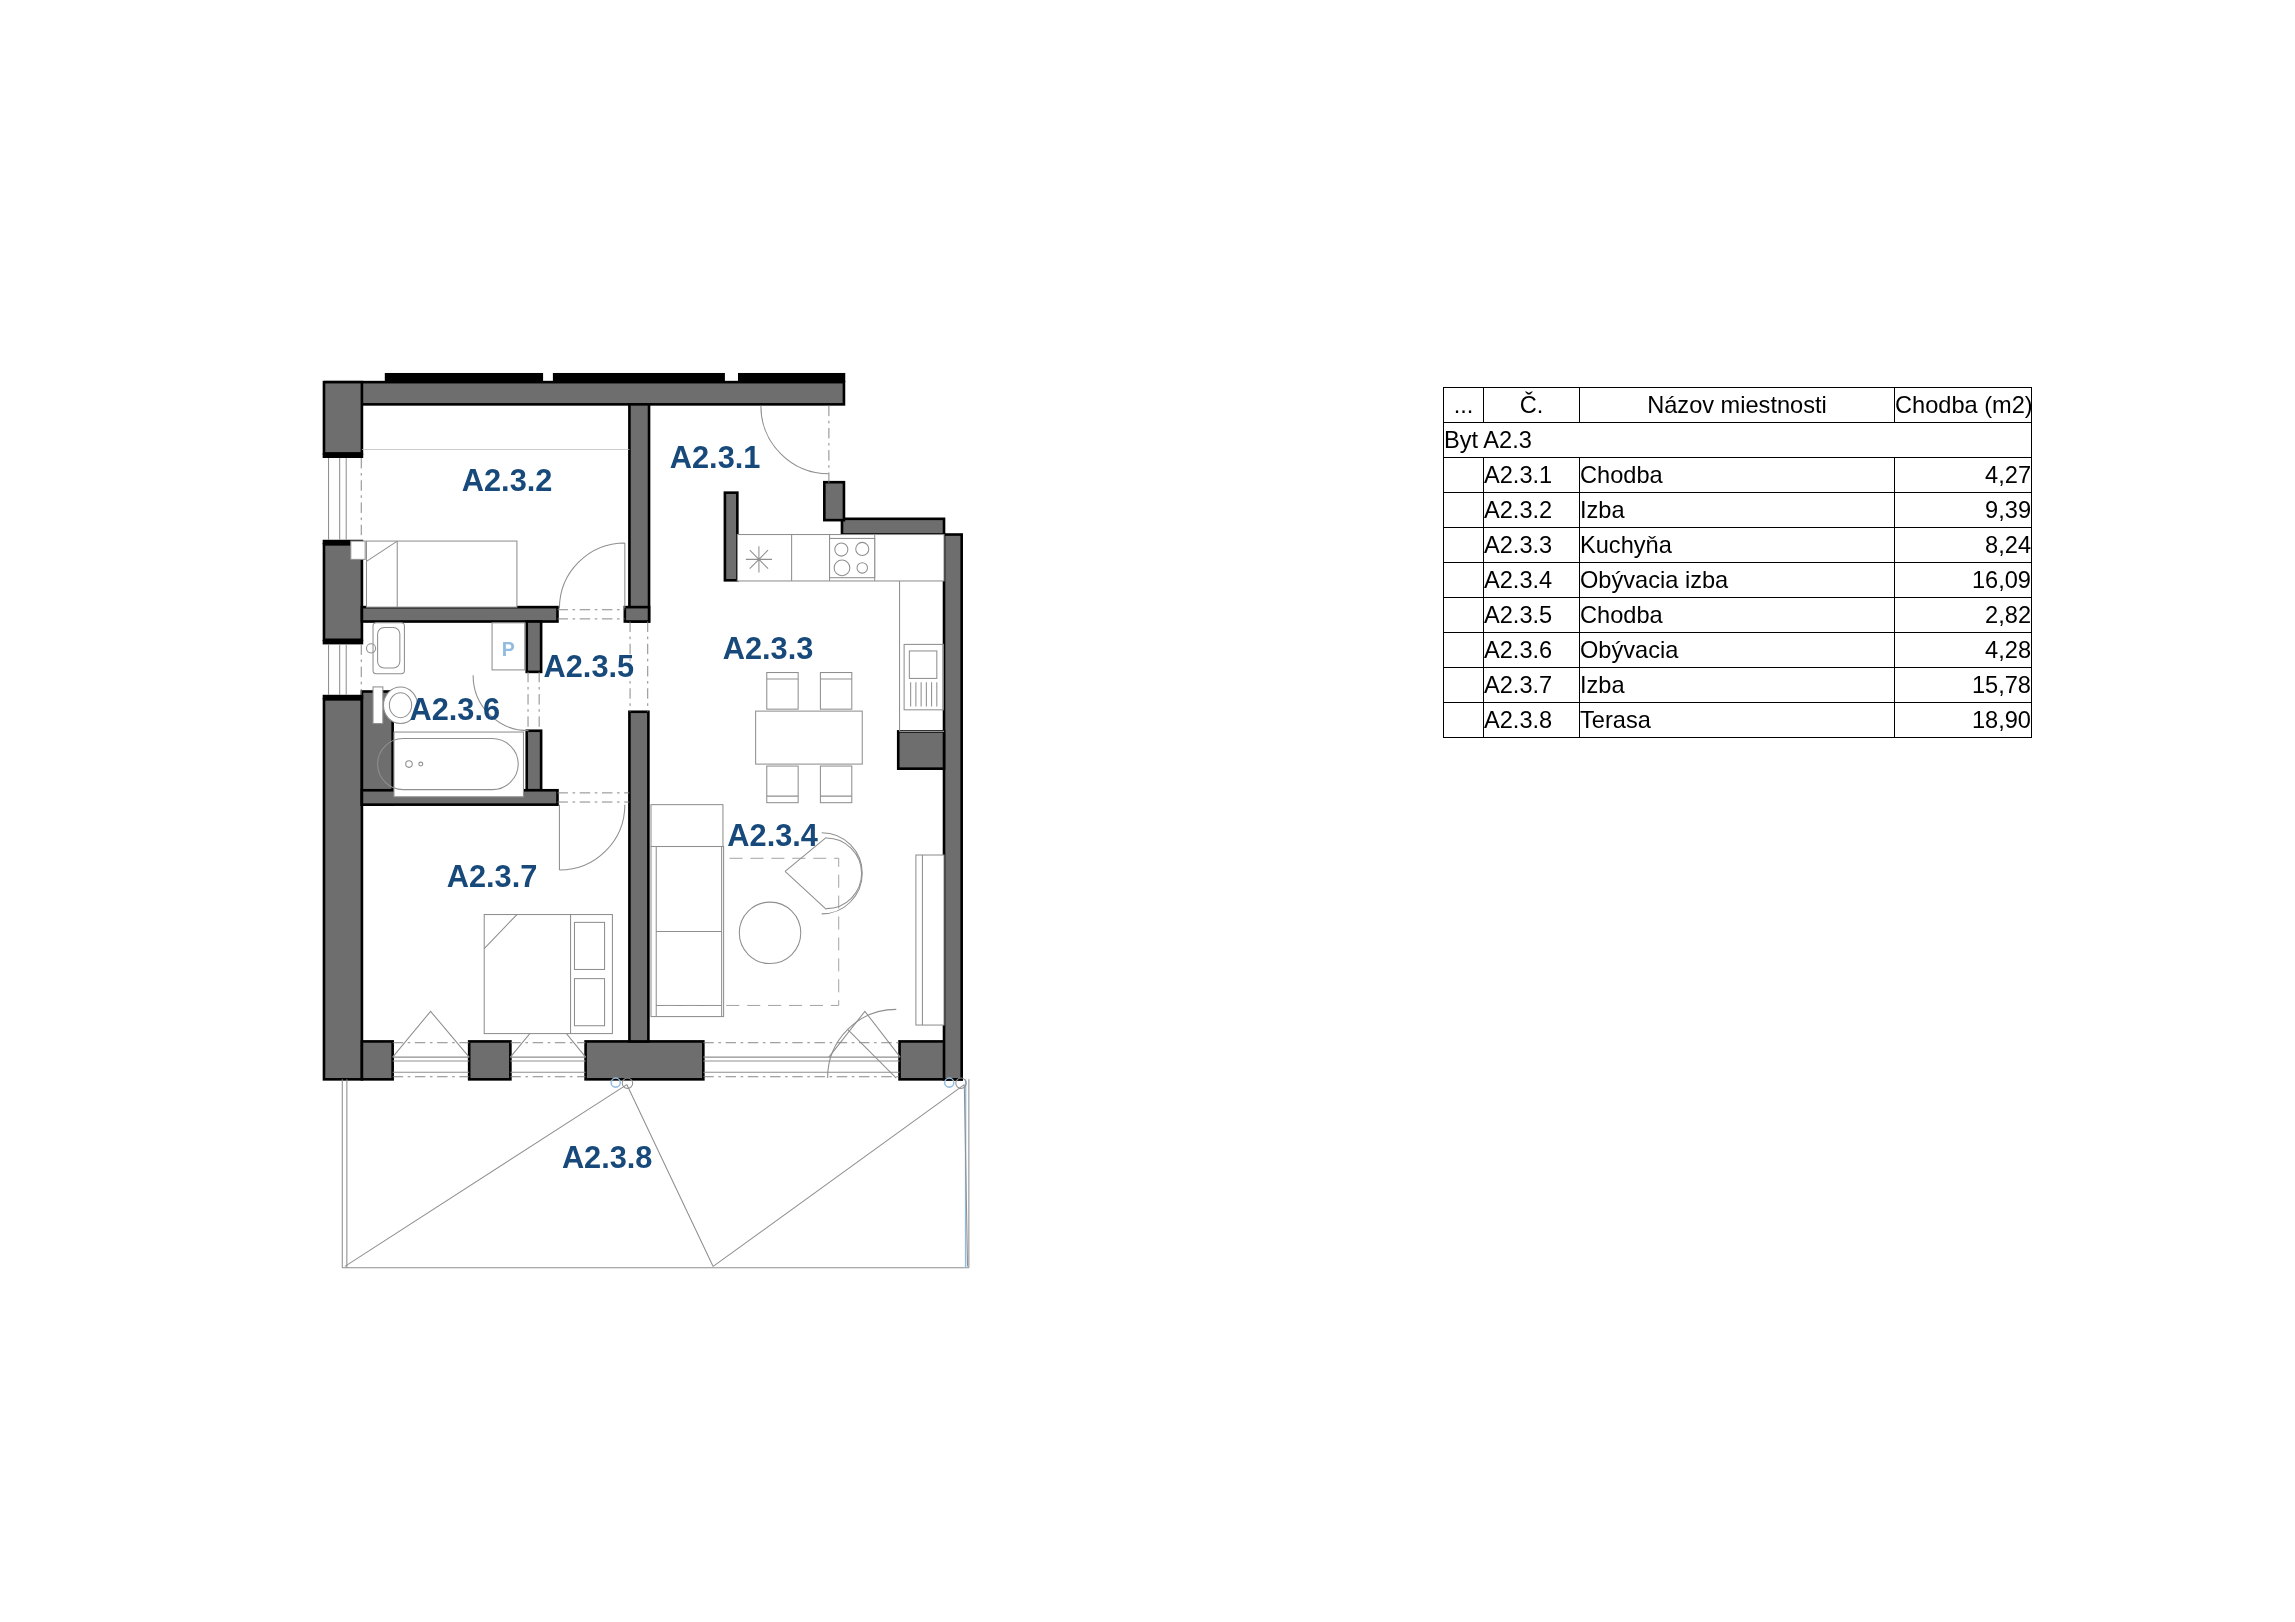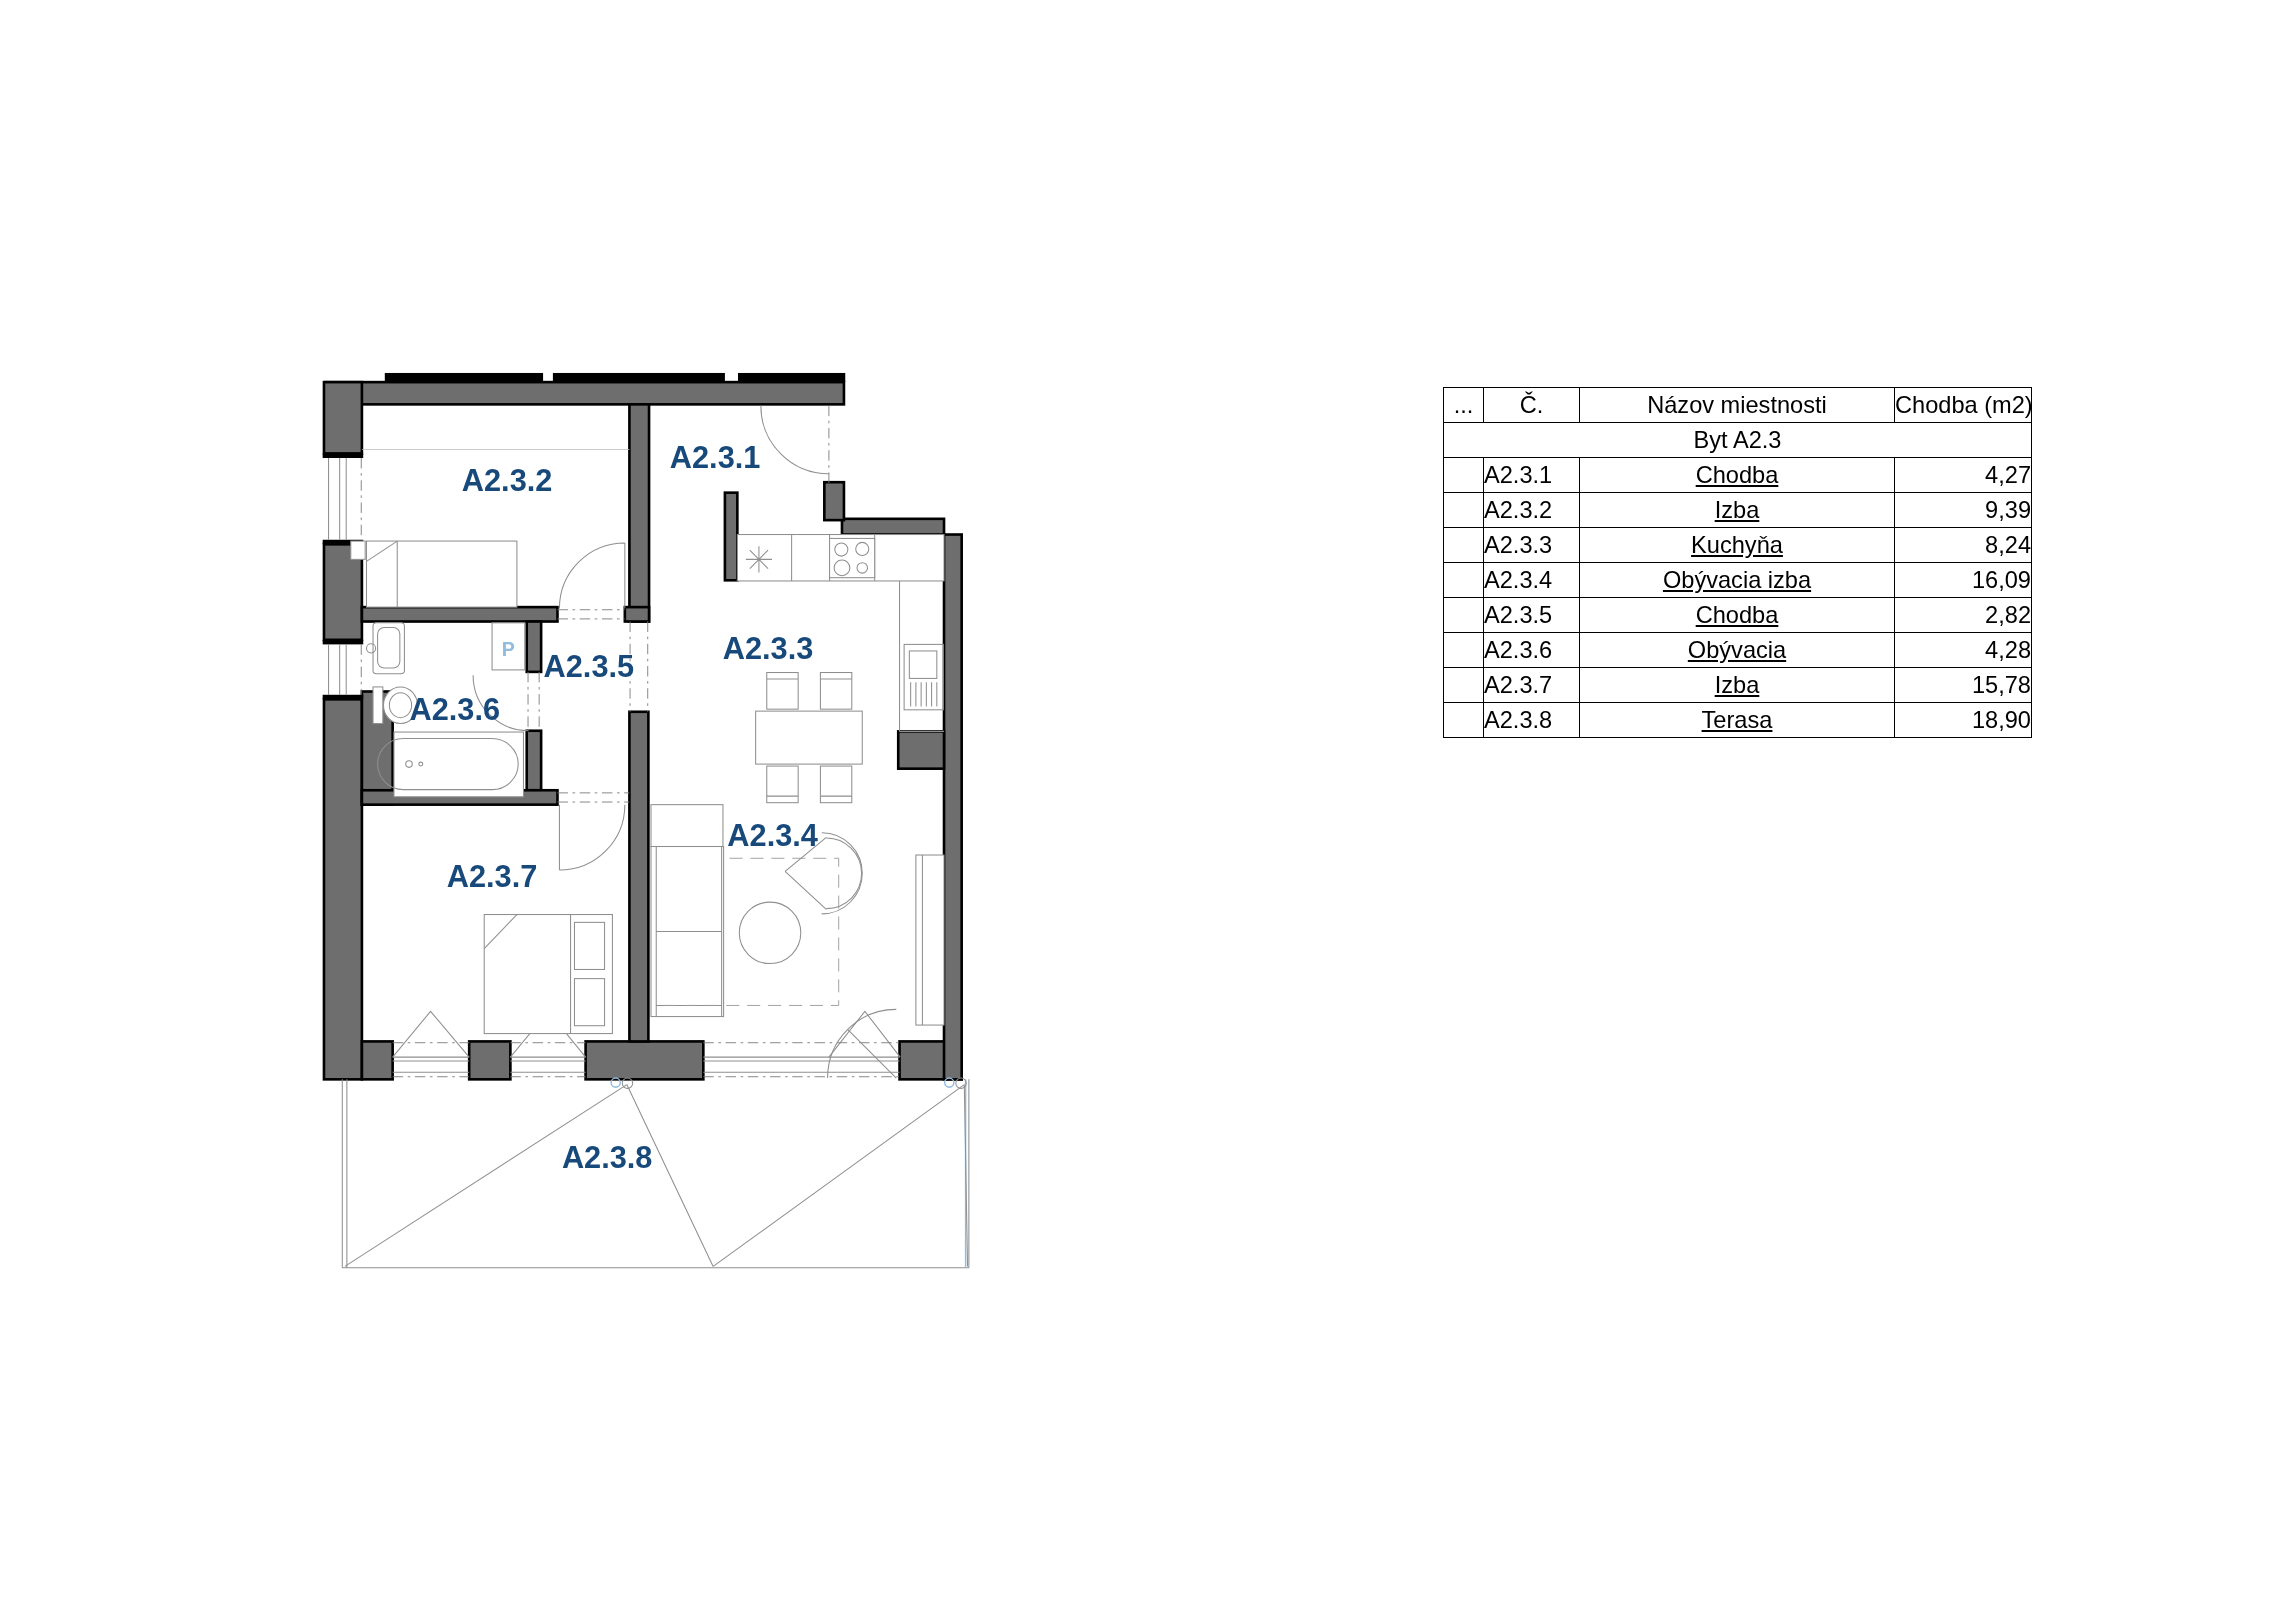--- a/index.html
+++ b/index.html
@@ -19,23 +19,23 @@
               text-anchor:middle;font-family:"Liberation Sans",sans-serif;}
   .washer-label{fill:var(--fixture-blue,#92bcdf);font-weight:bold;font-size:30px;
               text-anchor:middle;font-family:"Liberation Sans",sans-serif;}
   
   .area-table{position:absolute;left:1443px;top:387px;width:588px;border-collapse:collapse;
               table-layout:fixed;font-size:23.6px;color:#000;}
   .area-table td,.area-table th{border:1.3px solid #000;height:34px;font-weight:normal;
               overflow:hidden;white-space:nowrap;vertical-align:middle;padding:0;}
   .area-table th{text-align:center;}
   .c-id{text-align:left;padding-left:6.5px;}
-  .c-name{text-align:center;padding-left:6.5px;text-decoration:underline;}
+  .c-name{text-align:left;padding-left:6.5px;}
   .c-area{text-align:right;padding-right:6.5px;}
-  .group-cell{text-align:center;padding-left:3.9px;}
+  .group-cell{text-align:left;padding-left:3.9px;}
   .total-cell{font-weight:bold;}
 </style>
 </head>
 <body>
 
 <div class="page">
 
   <svg class="plan" viewBox="440 540 1110 1430" xmlns="http://www.w3.org/2000/svg">
 
     <g>

